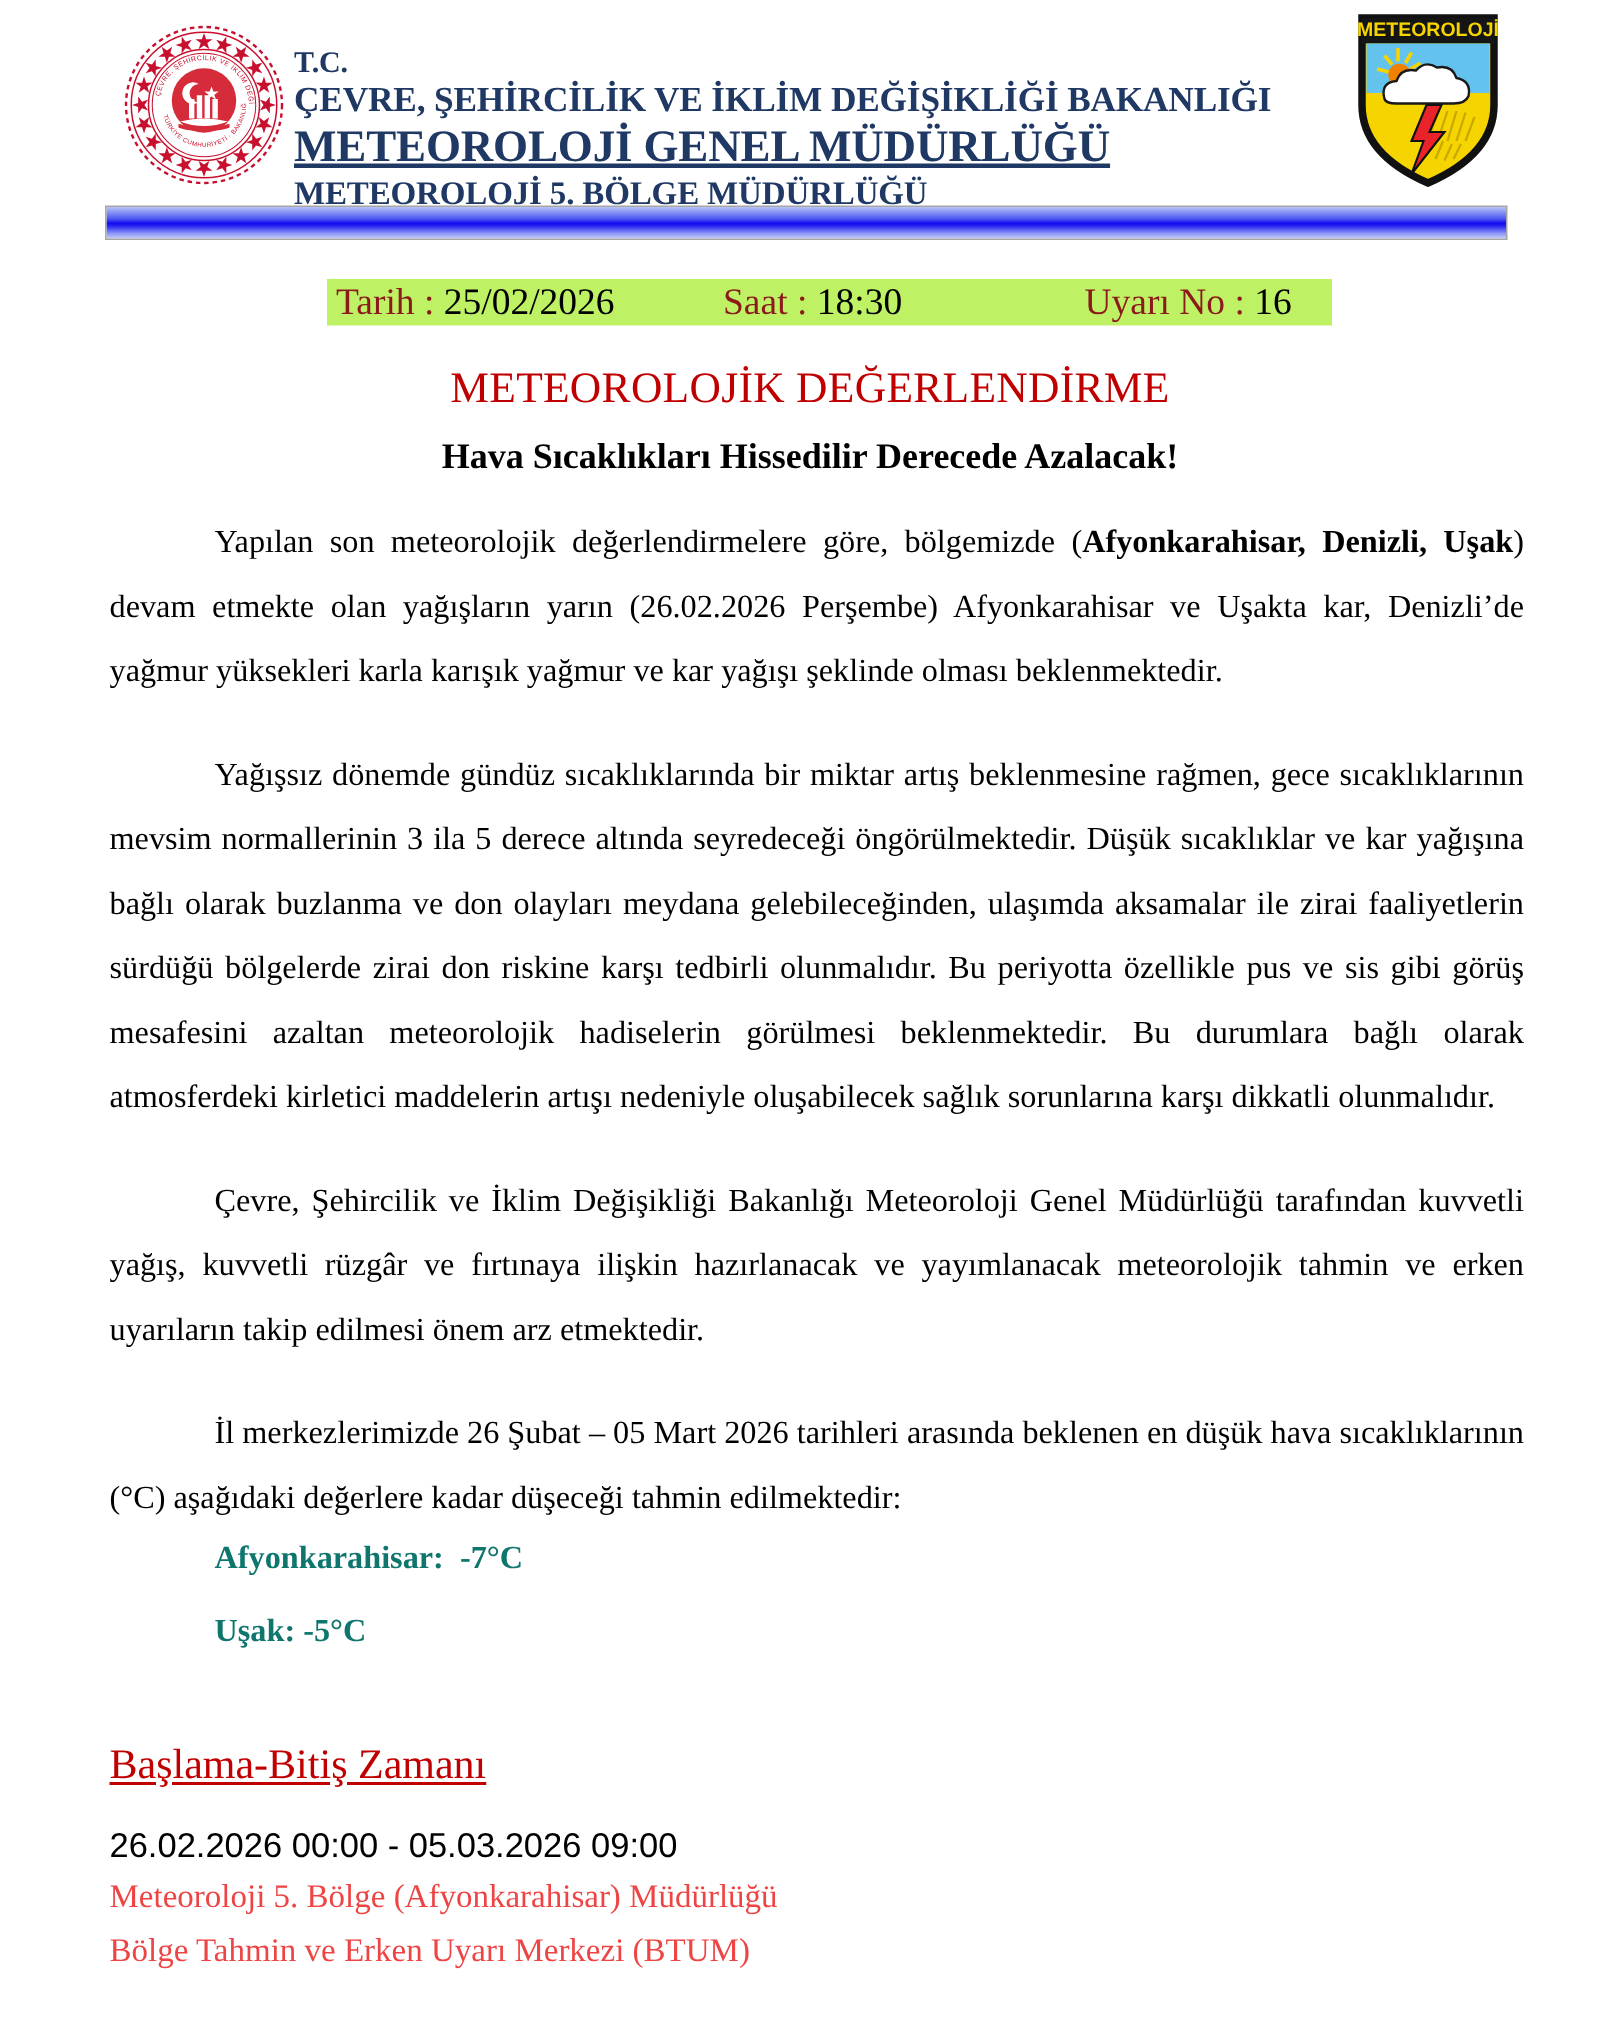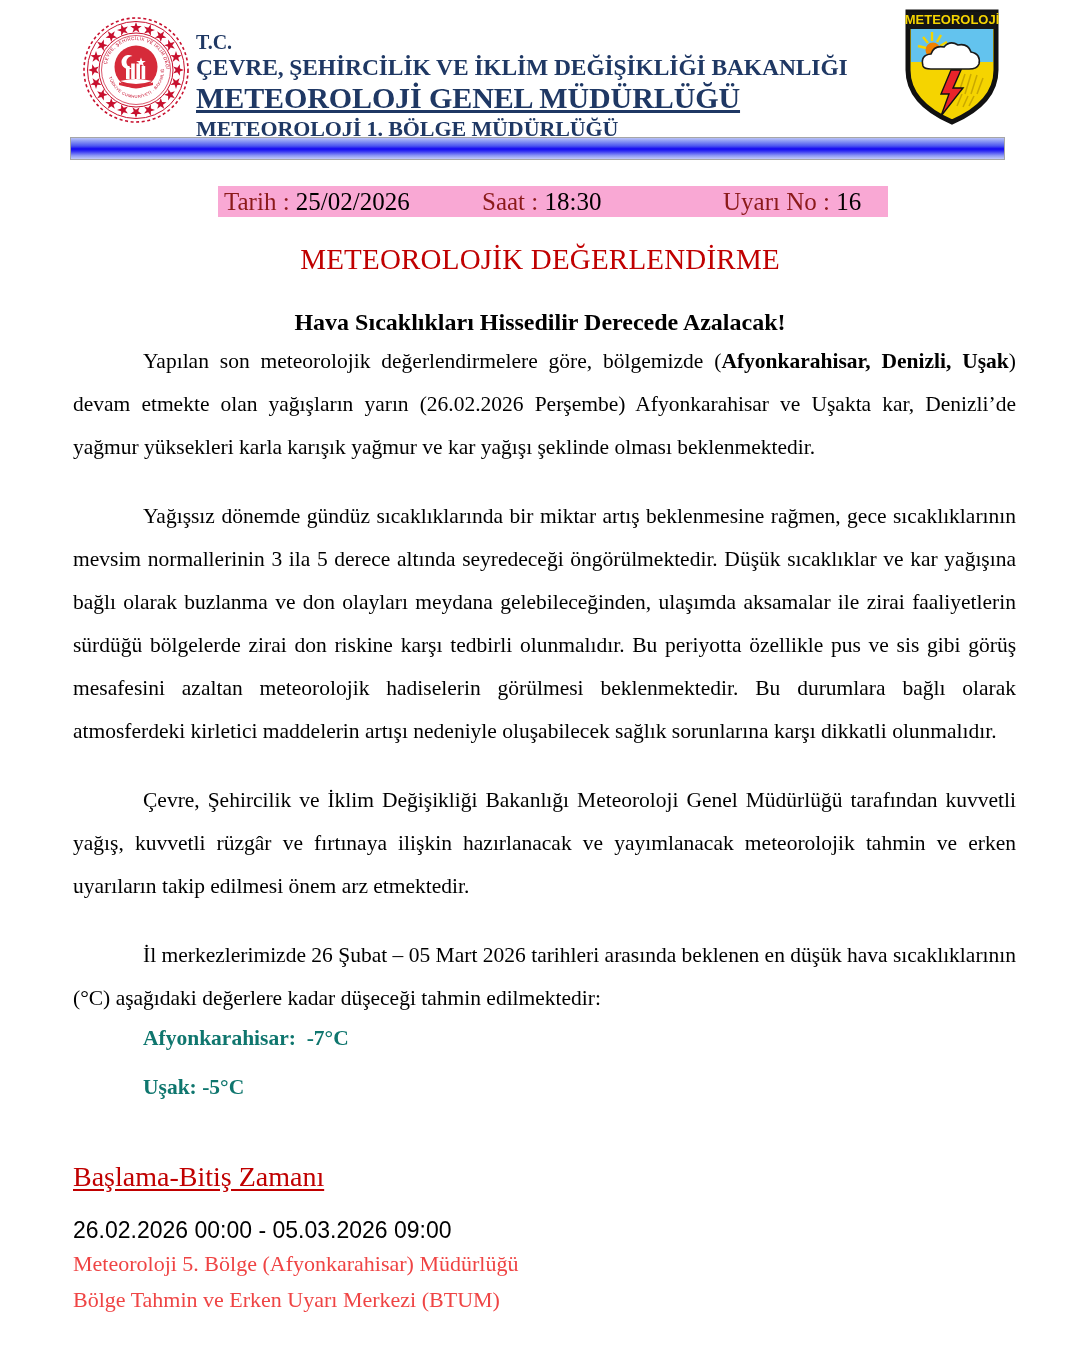--- a/index.html
+++ b/index.html
@@ -80,21 +80,21 @@
     box-sizing: border-box;
   }
 
   
   .meta-bar {
     position: absolute;
     left: 218px;
     top: 186px;
     width: 670px;
     height: 31px;
-    background: #f9a8d4;
+    background: #bef264;
     font-size: 25px;
     line-height: 31px;
     white-space: nowrap;
   }
   .meta-cell { position: absolute; top: 0; }
   .meta-cell.c1 { left: 6px; }
   .meta-cell.c2 { left: 264px; }
   .meta-cell.c3 { left: 505px; }
   .meta-label { color: #8B1A1A; }
   .meta-value { color: #000000; }
@@ -104,21 +104,21 @@
     position: absolute;
     left: 0; top: 243px;
     width: 1080px;
     text-align: center;
     font-size: 29px;
     color: #C00000;
     letter-spacing: 0.2px;
   }
   .doc-subtitle {
     position: absolute;
-    left: 0; top: 309px;
+    left: 0; top: 292px;
     width: 1080px;
     text-align: center;
     font-size: 24px;
     font-weight: bold;
     color: #000000;
   }
 
   
   .body-area {
     position: absolute;
@@ -246,21 +246,21 @@
       </g>
       <path d="M38 65 q16 -4 32 0 q-16 6 -32 0 z" fill="#ffffff"></path>
       <path d="M37 66.5 q17 5 34 0 l0 2.6 q-17 5 -34 0 z" fill="#D62B3A"></path>
     </svg>
   </div>
 
   <div class="header-titles">
     <div class="hdr-line1">T.C.</div>
     <div class="hdr-line2">ÇEVRE, ŞEHİRCİLİK VE İKLİM DEĞİŞİKLİĞİ BAKANLIĞI</div>
     <div class="hdr-line3">METEOROLOJİ GENEL MÜDÜRLÜĞÜ</div>
-    <div class="hdr-line4">METEOROLOJİ 1. BÖLGE MÜDÜRLÜĞÜ</div>
+    <div class="hdr-line4">METEOROLOJİ 5. BÖLGE MÜDÜRLÜĞÜ</div>
   </div>
 
   <div class="met-shield">
     <svg viewBox="0 0 98 118" width="98" height="118" aria-hidden="true">
       <defs>
         <clipPath id="shieldClip">
           <path d="M5 4 H93 V62 C93 88 72 104 49 114 C26 104 5 88 5 62 Z"></path>
         </clipPath>
       </defs>
 

